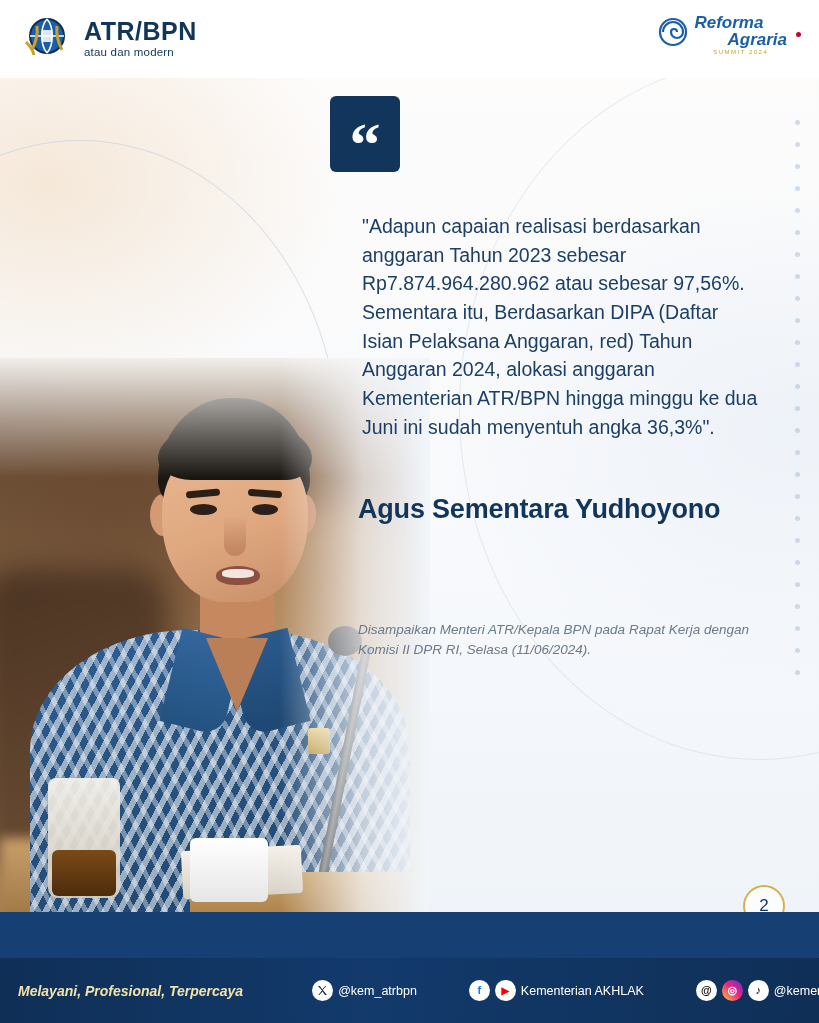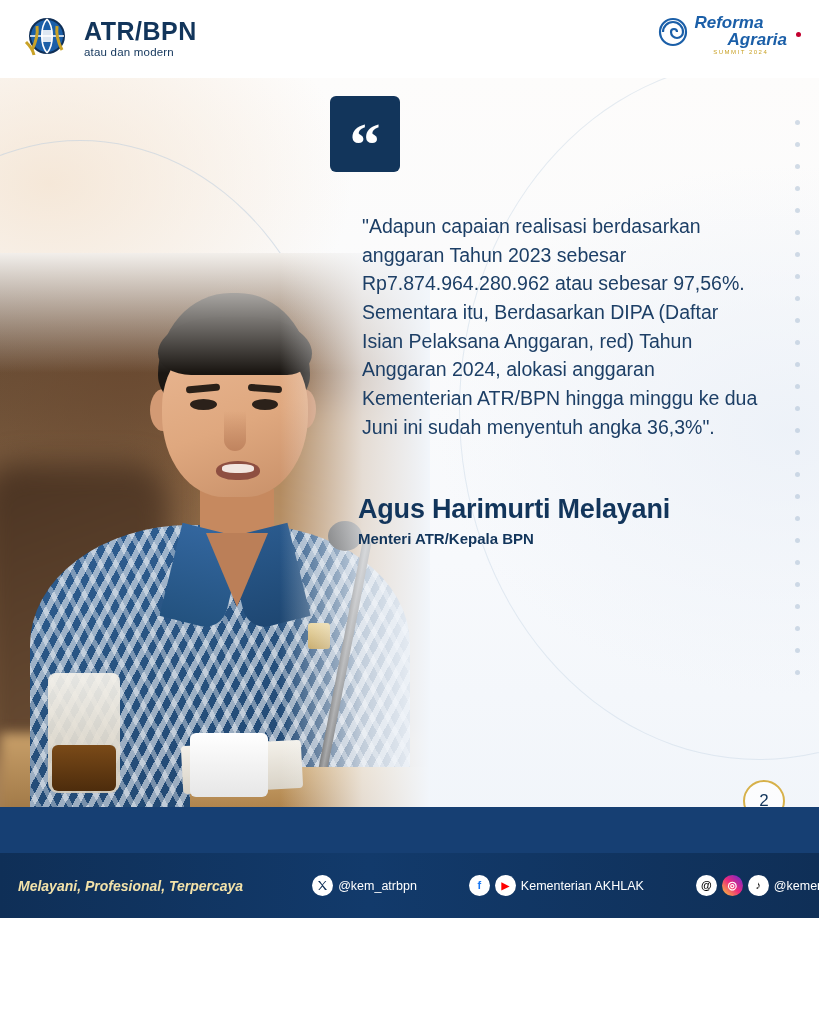--- a/index.html
+++ b/index.html
@@ -4,21 +4,21 @@
 <style>
   * { box-sizing: border-box; margin: 0; padding: 0; }
   html, body {
     width: 819px; height: 1023px;
     font-family: "Liberation Sans", sans-serif;
     background: #ffffff;
     overflow: hidden;
   }
   .canvas {
     position: relative;
-    width: 819px; height: 918px;
+    width: 819px; height: 1023px;
     background: #ffffff;
     overflow: hidden;
   }
 
   
   .header {
     position: absolute; top: 0; left: 0; width: 819px; height: 78px;
     background: #ffffff;
     z-index: 40;
   }
@@ -394,23 +394,23 @@
       <div class="tissue"></div>
       <div class="glass"></div>
       <div class="glass-liq"></div>
     </div>
 
     <div class="photo-fade-t"></div>
     <div class="photo-fade-r"></div>
   </div>
 
   <div class="speaker">
-    <div class="speaker-name">Agus Harimurti Melayani</div>
-    <div class="speaker-role">Menteri ATR/Kepala BPN</div>
-  </div>
+    <div class="speaker-name">Agus Sementara Yudhoyono</div>
+  </div>
+  <div class="speaker-context">Disampaikan Menteri ATR/Kepala BPN pada Rapat Kerja dengan Komisi II DPR RI, Selasa (11/06/2024).</div>
 
   <div class="page-num">
     <span>2</span>
   </div>
 
   <div class="bb-curve"></div>
   <div class="bottom-bar">
     <span class="tagline">Melayani, Profesional, Terpercaya</span>
     <span class="bb-sep"></span>
 

